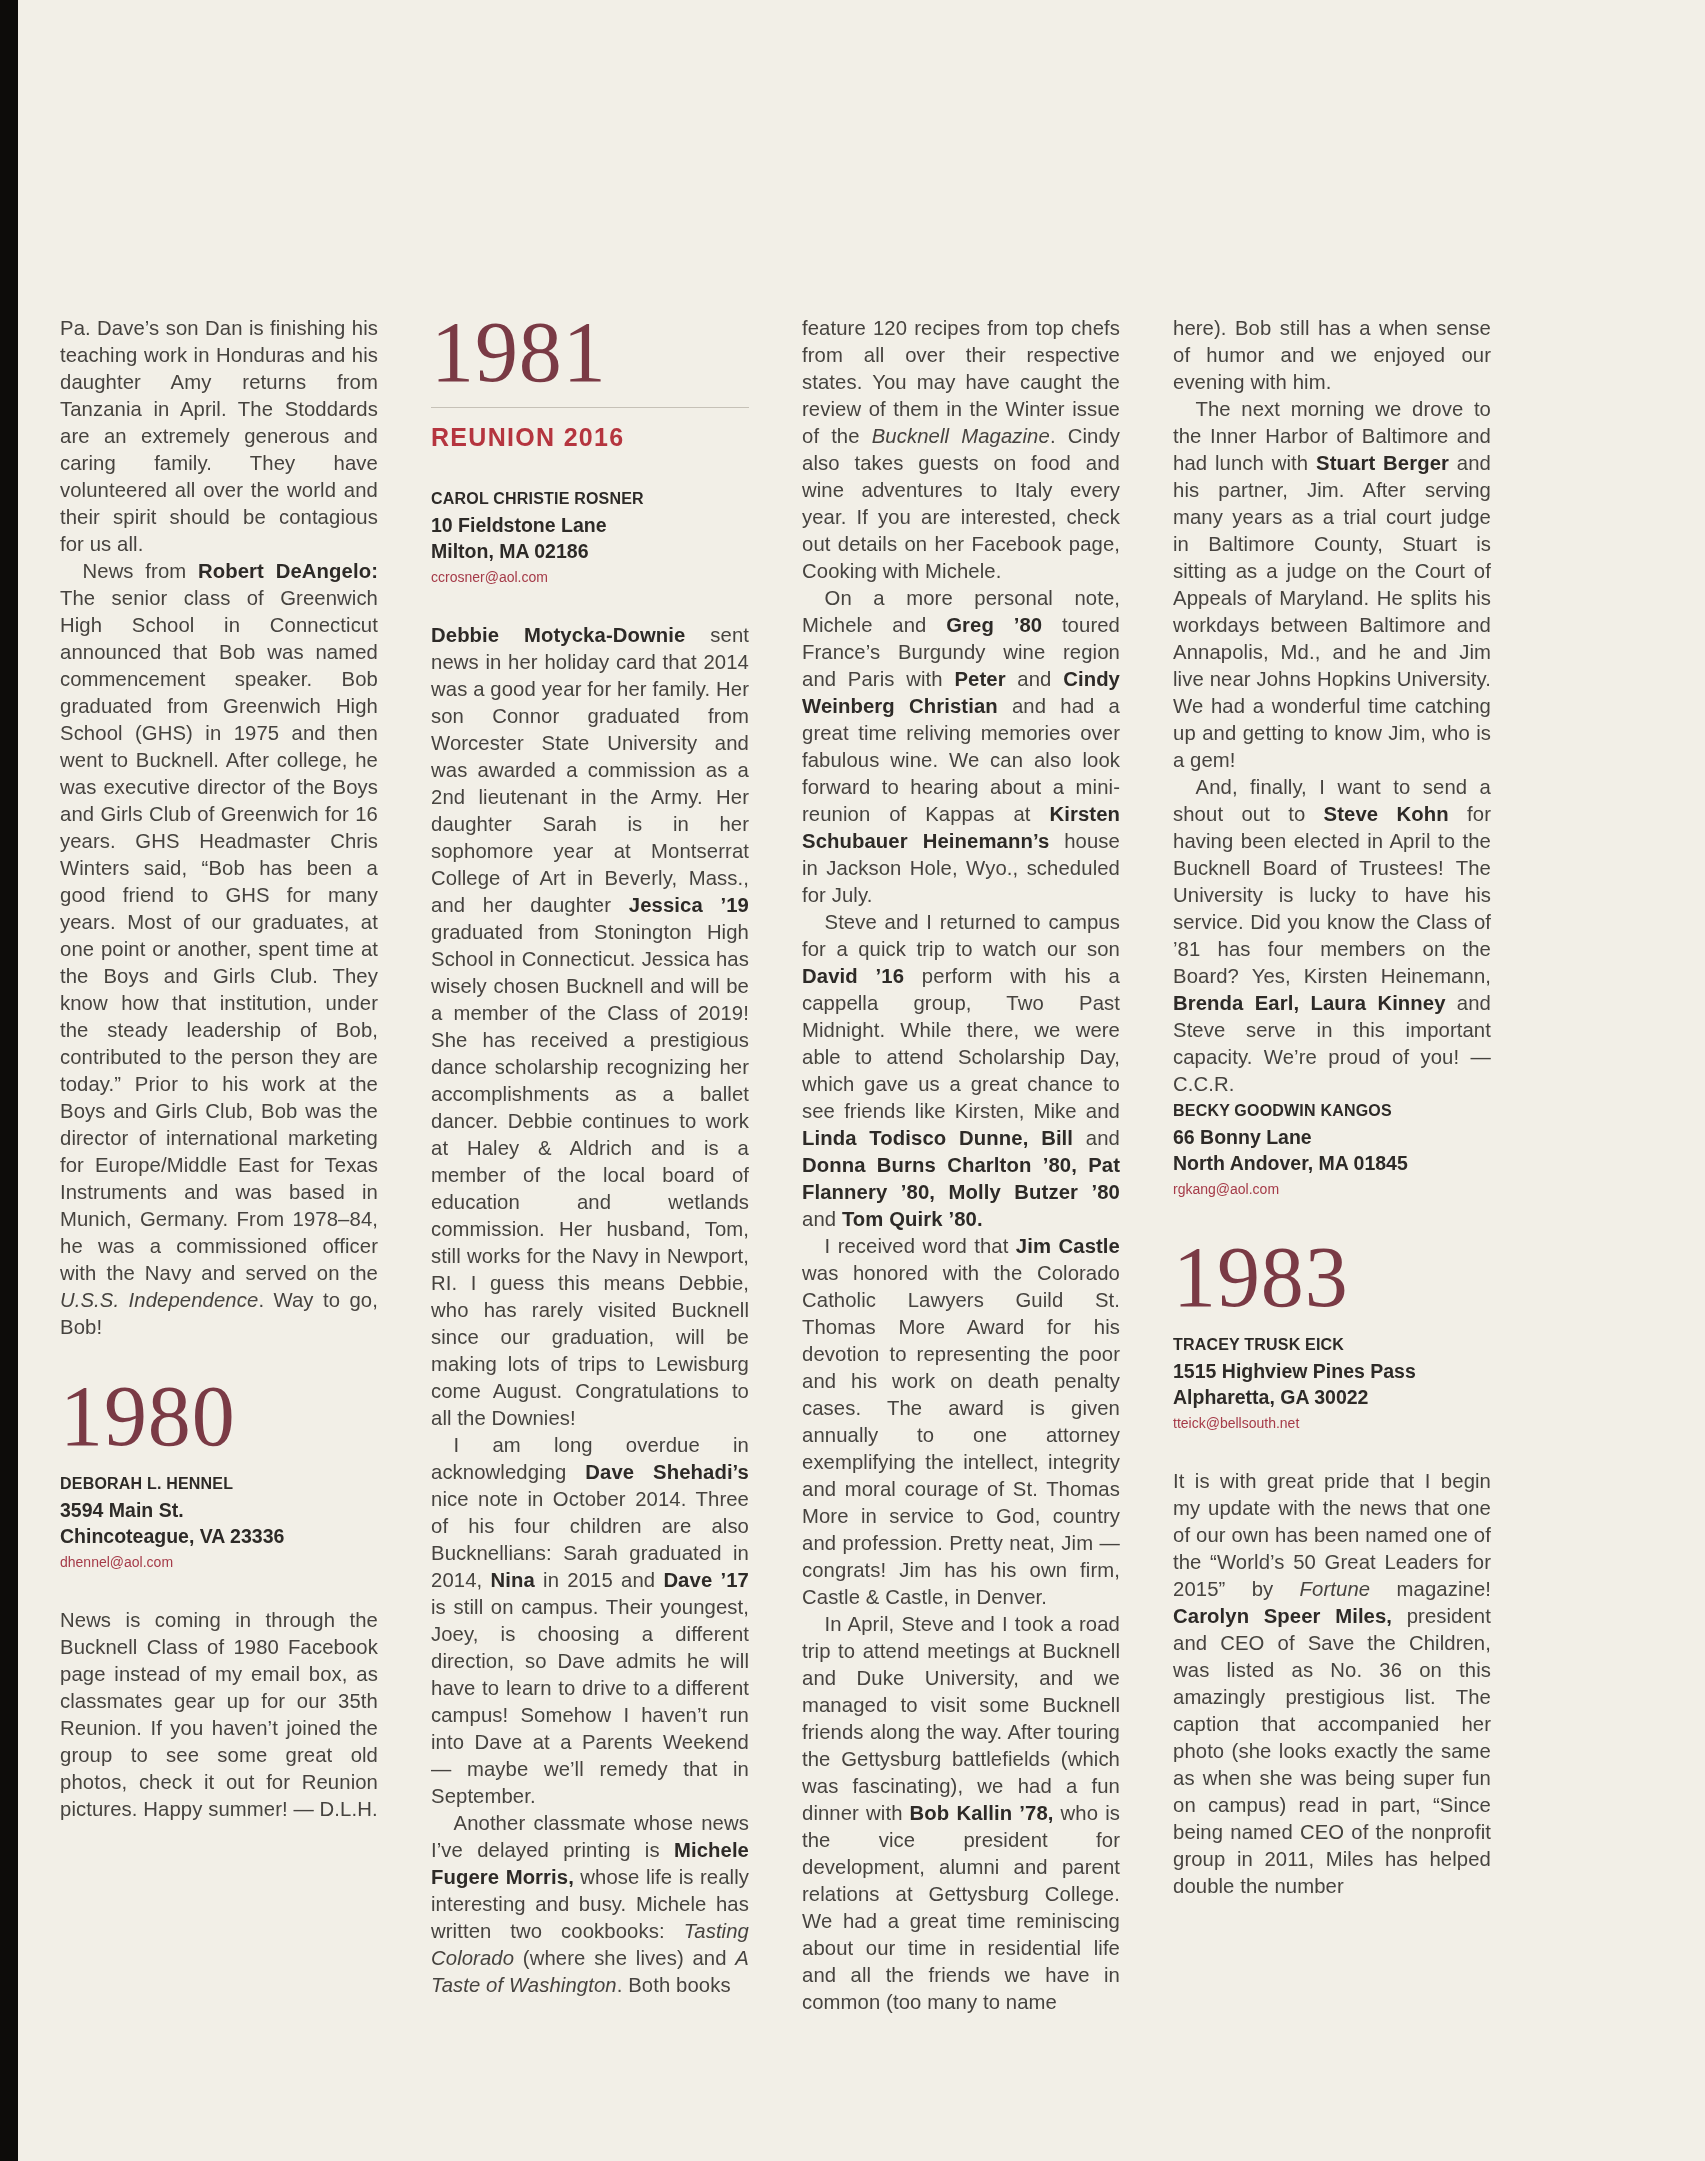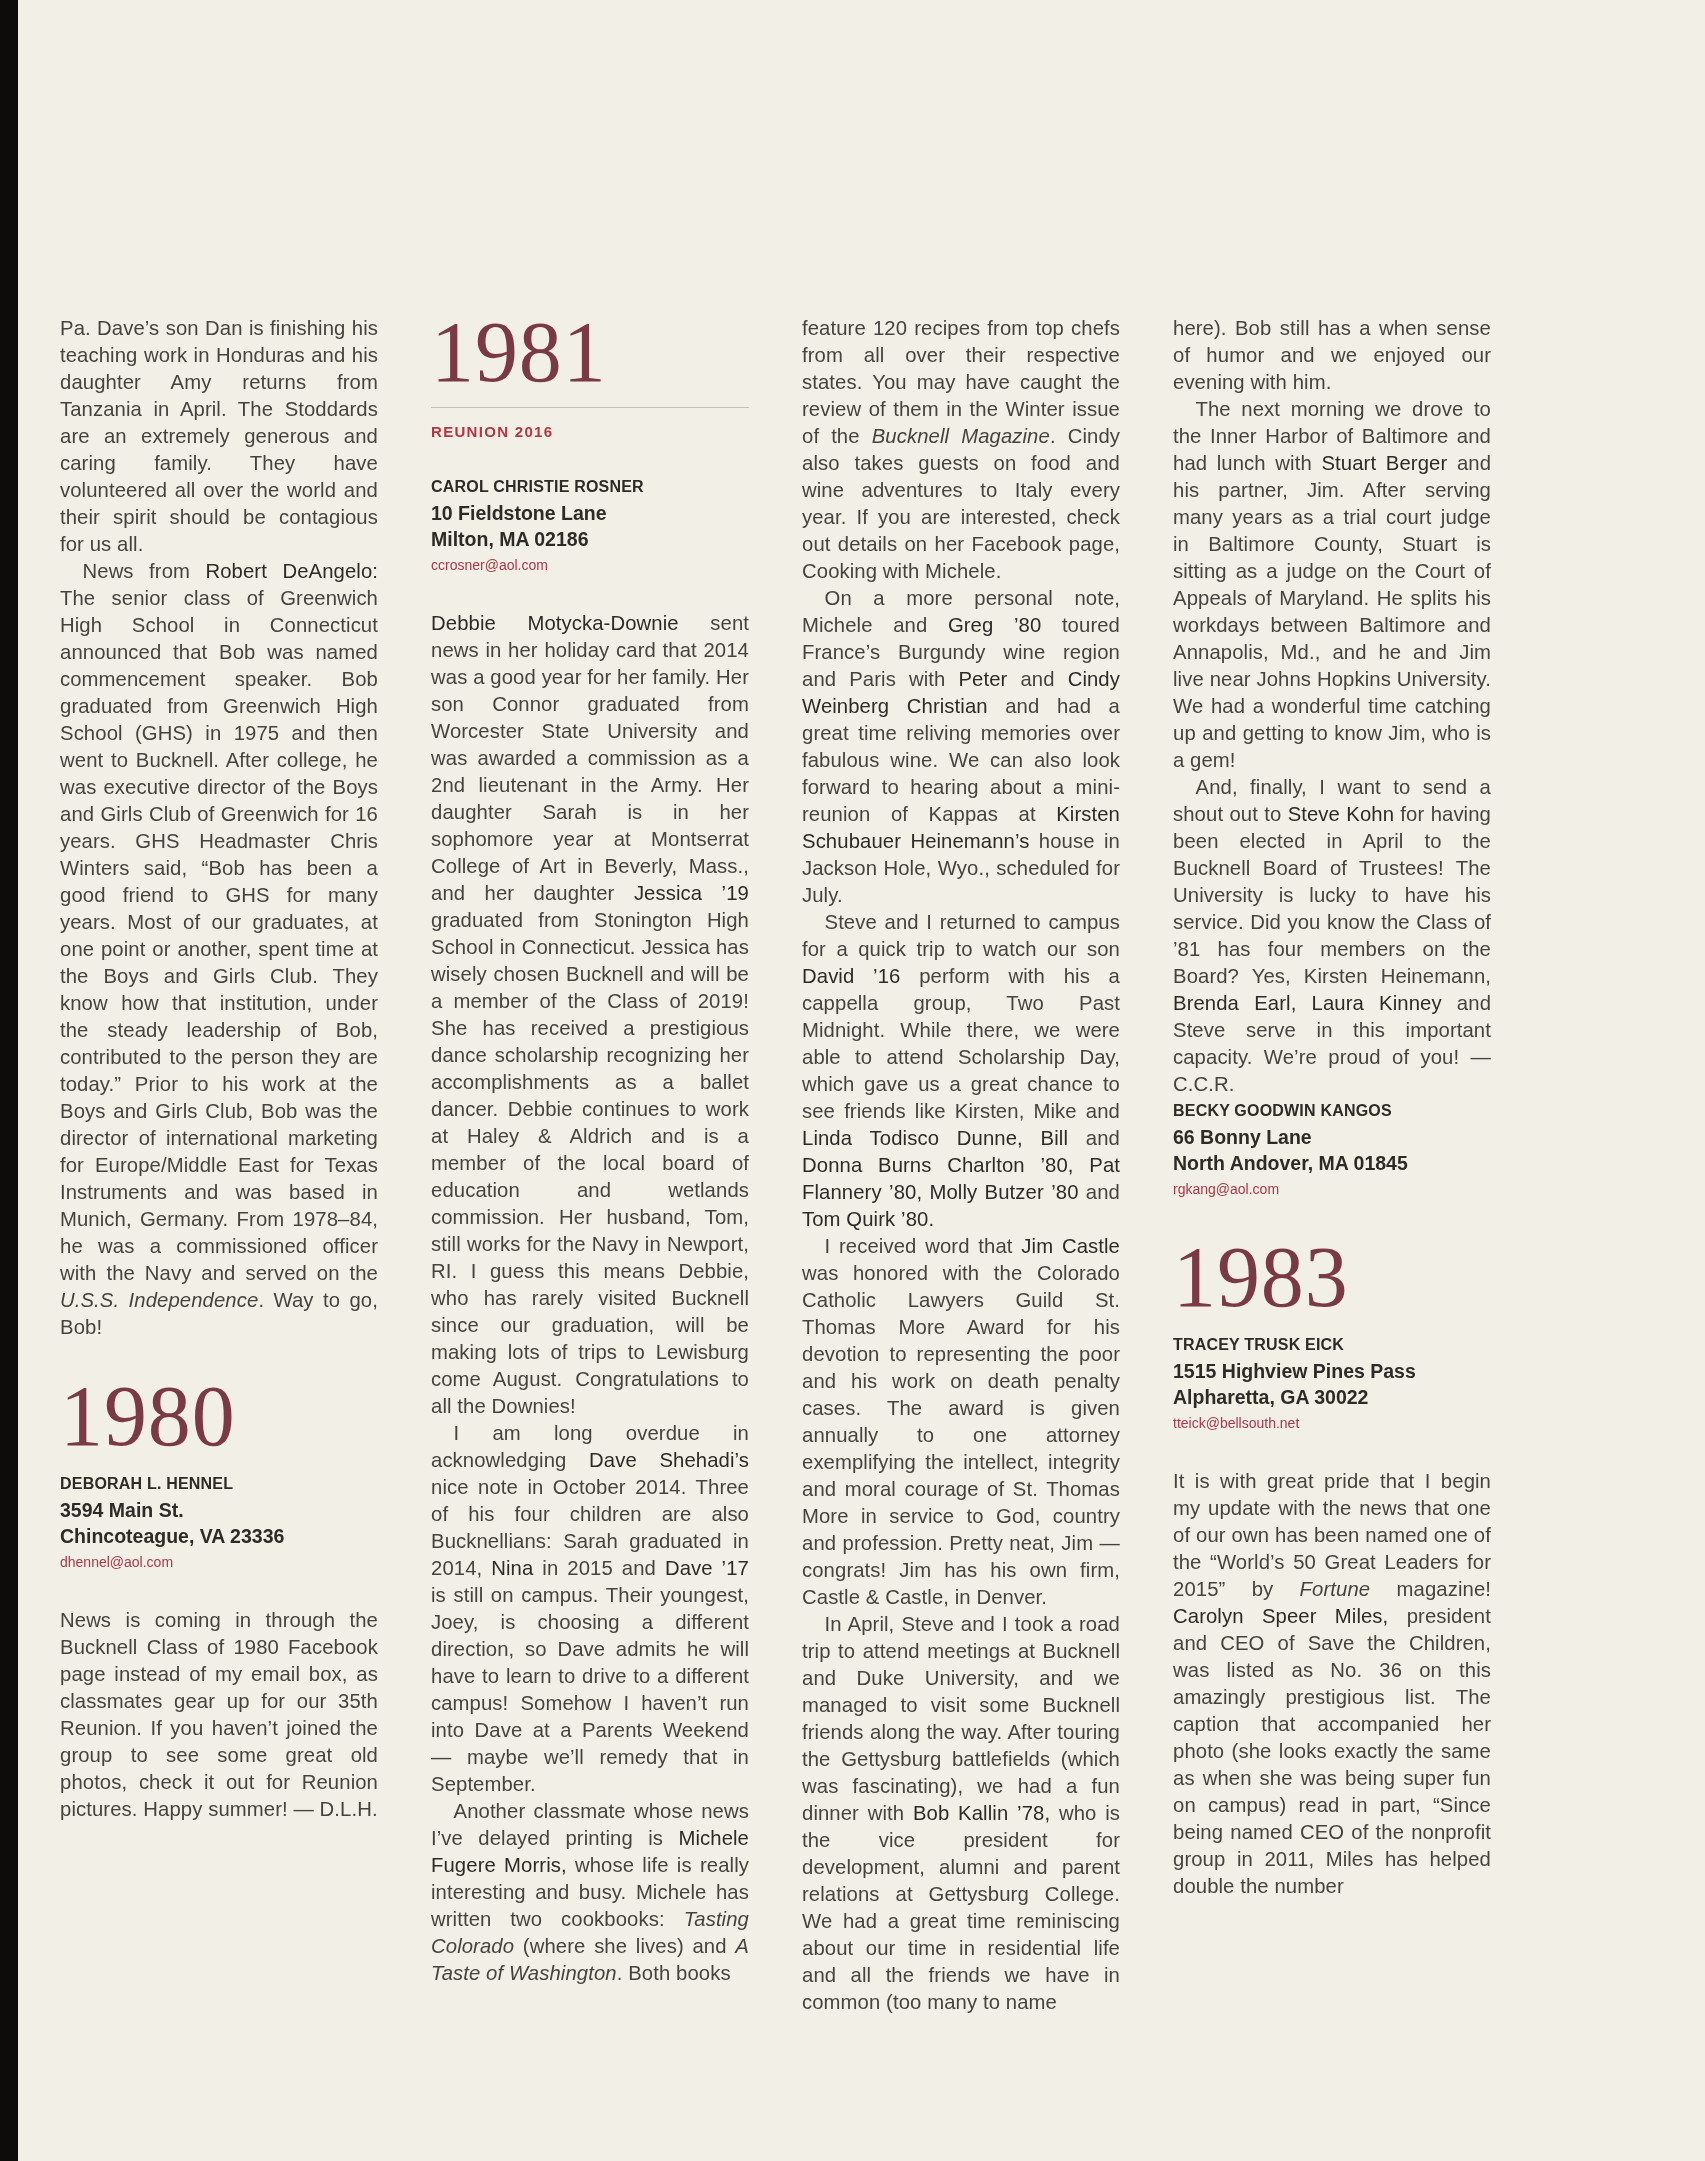--- a/index.html
+++ b/index.html
@@ -34,39 +34,39 @@
 
   .para {
     margin: 0;
     font-size: 20.3px;
     line-height: 27px;
     color: #46433f;
     text-align: justify;
     letter-spacing: 0.1px;
   }
   .para.indent { text-indent: 22.5px; }
-  .para strong { color: #2d2a27; font-weight: 400; }
+  .para strong { color: #2d2a27; font-weight: 700; }
   .para em { font-style: italic; }
 
   .year-heading {
     font-family: "Liberation Serif", "DejaVu Serif", serif;
     font-size: 86px;
     line-height: 68px;
     color: #7a3a45;
     font-weight: 400;
     letter-spacing: 0.9px;
     margin: 41px 0 21px 0;
   }
   .column > .year-heading:first-child { margin-top: 2.6px; }
 
   .reunion {
     border-top: 1.3px solid #c6c1b7;
     margin-top: 2.6px;
     padding-top: 15.6px;
-    font-size: 15px;
+    font-size: 25px;
     font-weight: 700;
     letter-spacing: 1.3px;
     color: #b5353f;
     margin-bottom: 34px;
   }
 
   .contact {
     margin-bottom: 32px;
     line-height: 26px;
   }

